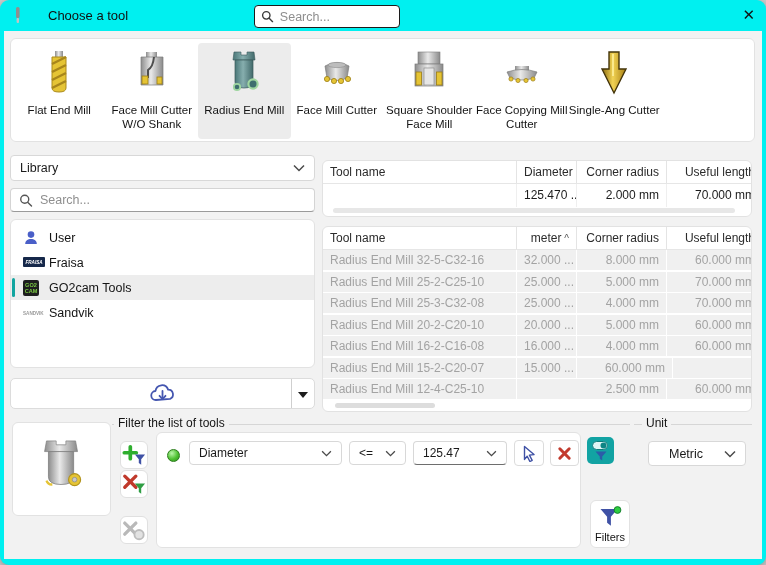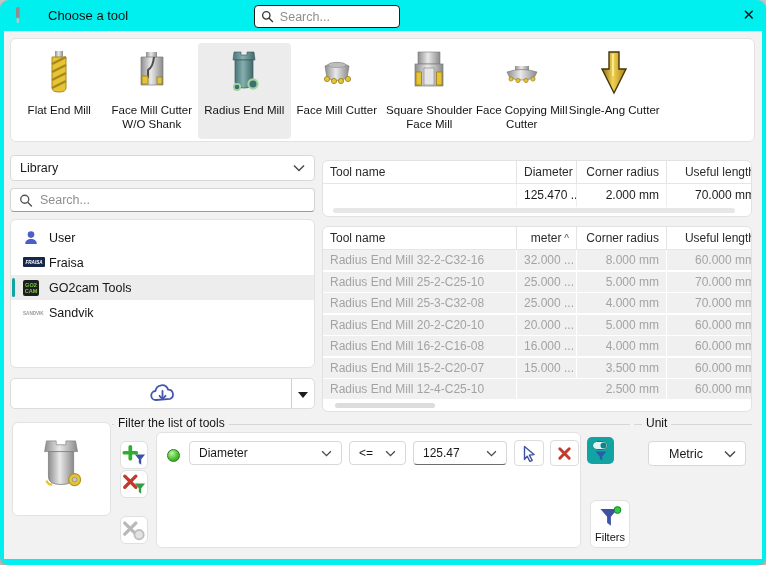--- a/index.html
+++ b/index.html
@@ -289,21 +289,21 @@
     </div>
     <div class="tbl t2">
         <div class="tr thead">
           <div class="td" style="width: 194px; text-align: left;">Tool name</div>
           <div class="td" style="width: 60px; text-align: right;">meter<span class="sort">  ^</span></div>
           <div class="td" style="width: 90px; text-align: right;">Corner radius</div>
           <div class="td" style="width: 96px; text-align: right;">Useful length</div>
         </div>
         <div class="rows">
           <div class="tr row">
-            <div class="td" style="width: 194px; text-align: left;">Radius End Mill 32-2-C32-16</div>
+            <div class="td" style="width: 194px; text-align: left;">Radius End Mill 32-5-C32-16</div>
             <div class="td" style="width: 60px; text-align: right;">32.000 ...</div>
             <div class="td" style="width: 90px; text-align: right;">8.000 mm</div>
             <div class="td" style="width: 96px; text-align: right;">60.000 mm</div>
           </div>
           <div class="tr row">
             <div class="td" style="width: 194px; text-align: left;">Radius End Mill 25-2-C25-10</div>
             <div class="td" style="width: 60px; text-align: right;">25.000 ...</div>
             <div class="td" style="width: 90px; text-align: right;">5.000 mm</div>
             <div class="td" style="width: 96px; text-align: right;">70.000 mm</div>
           </div>
@@ -321,21 +321,20 @@
           </div>
           <div class="tr row">
             <div class="td" style="width: 194px; text-align: left;">Radius End Mill 16-2-C16-08</div>
             <div class="td" style="width: 60px; text-align: right;">16.000 ...</div>
             <div class="td" style="width: 90px; text-align: right;">4.000 mm</div>
             <div class="td" style="width: 96px; text-align: right;">60.000 mm</div>
           </div>
           <div class="tr row">
             <div class="td" style="width: 194px; text-align: left;">Radius End Mill 15-2-C20-07</div>
             <div class="td" style="width: 60px; text-align: right;">15.000 ...</div>
-            <div class="td" style="width: 90px; text-align: right;">3.500 mm</div>
             <div class="td" style="width: 96px; text-align: right;">60.000 mm</div>
           </div>
           <div class="tr row">
             <div class="td" style="width: 194px; text-align: left;">Radius End Mill 12-4-C25-10</div>
             <div class="td" style="width: 60px; text-align: right; margin-top: 48px;">12.000 ...</div>
             <div class="td" style="width: 90px; text-align: right;">2.500 mm</div>
             <div class="td" style="width: 96px; text-align: right;">60.000 mm</div>
           </div>
         </div>
       <div class="sb"></div>

